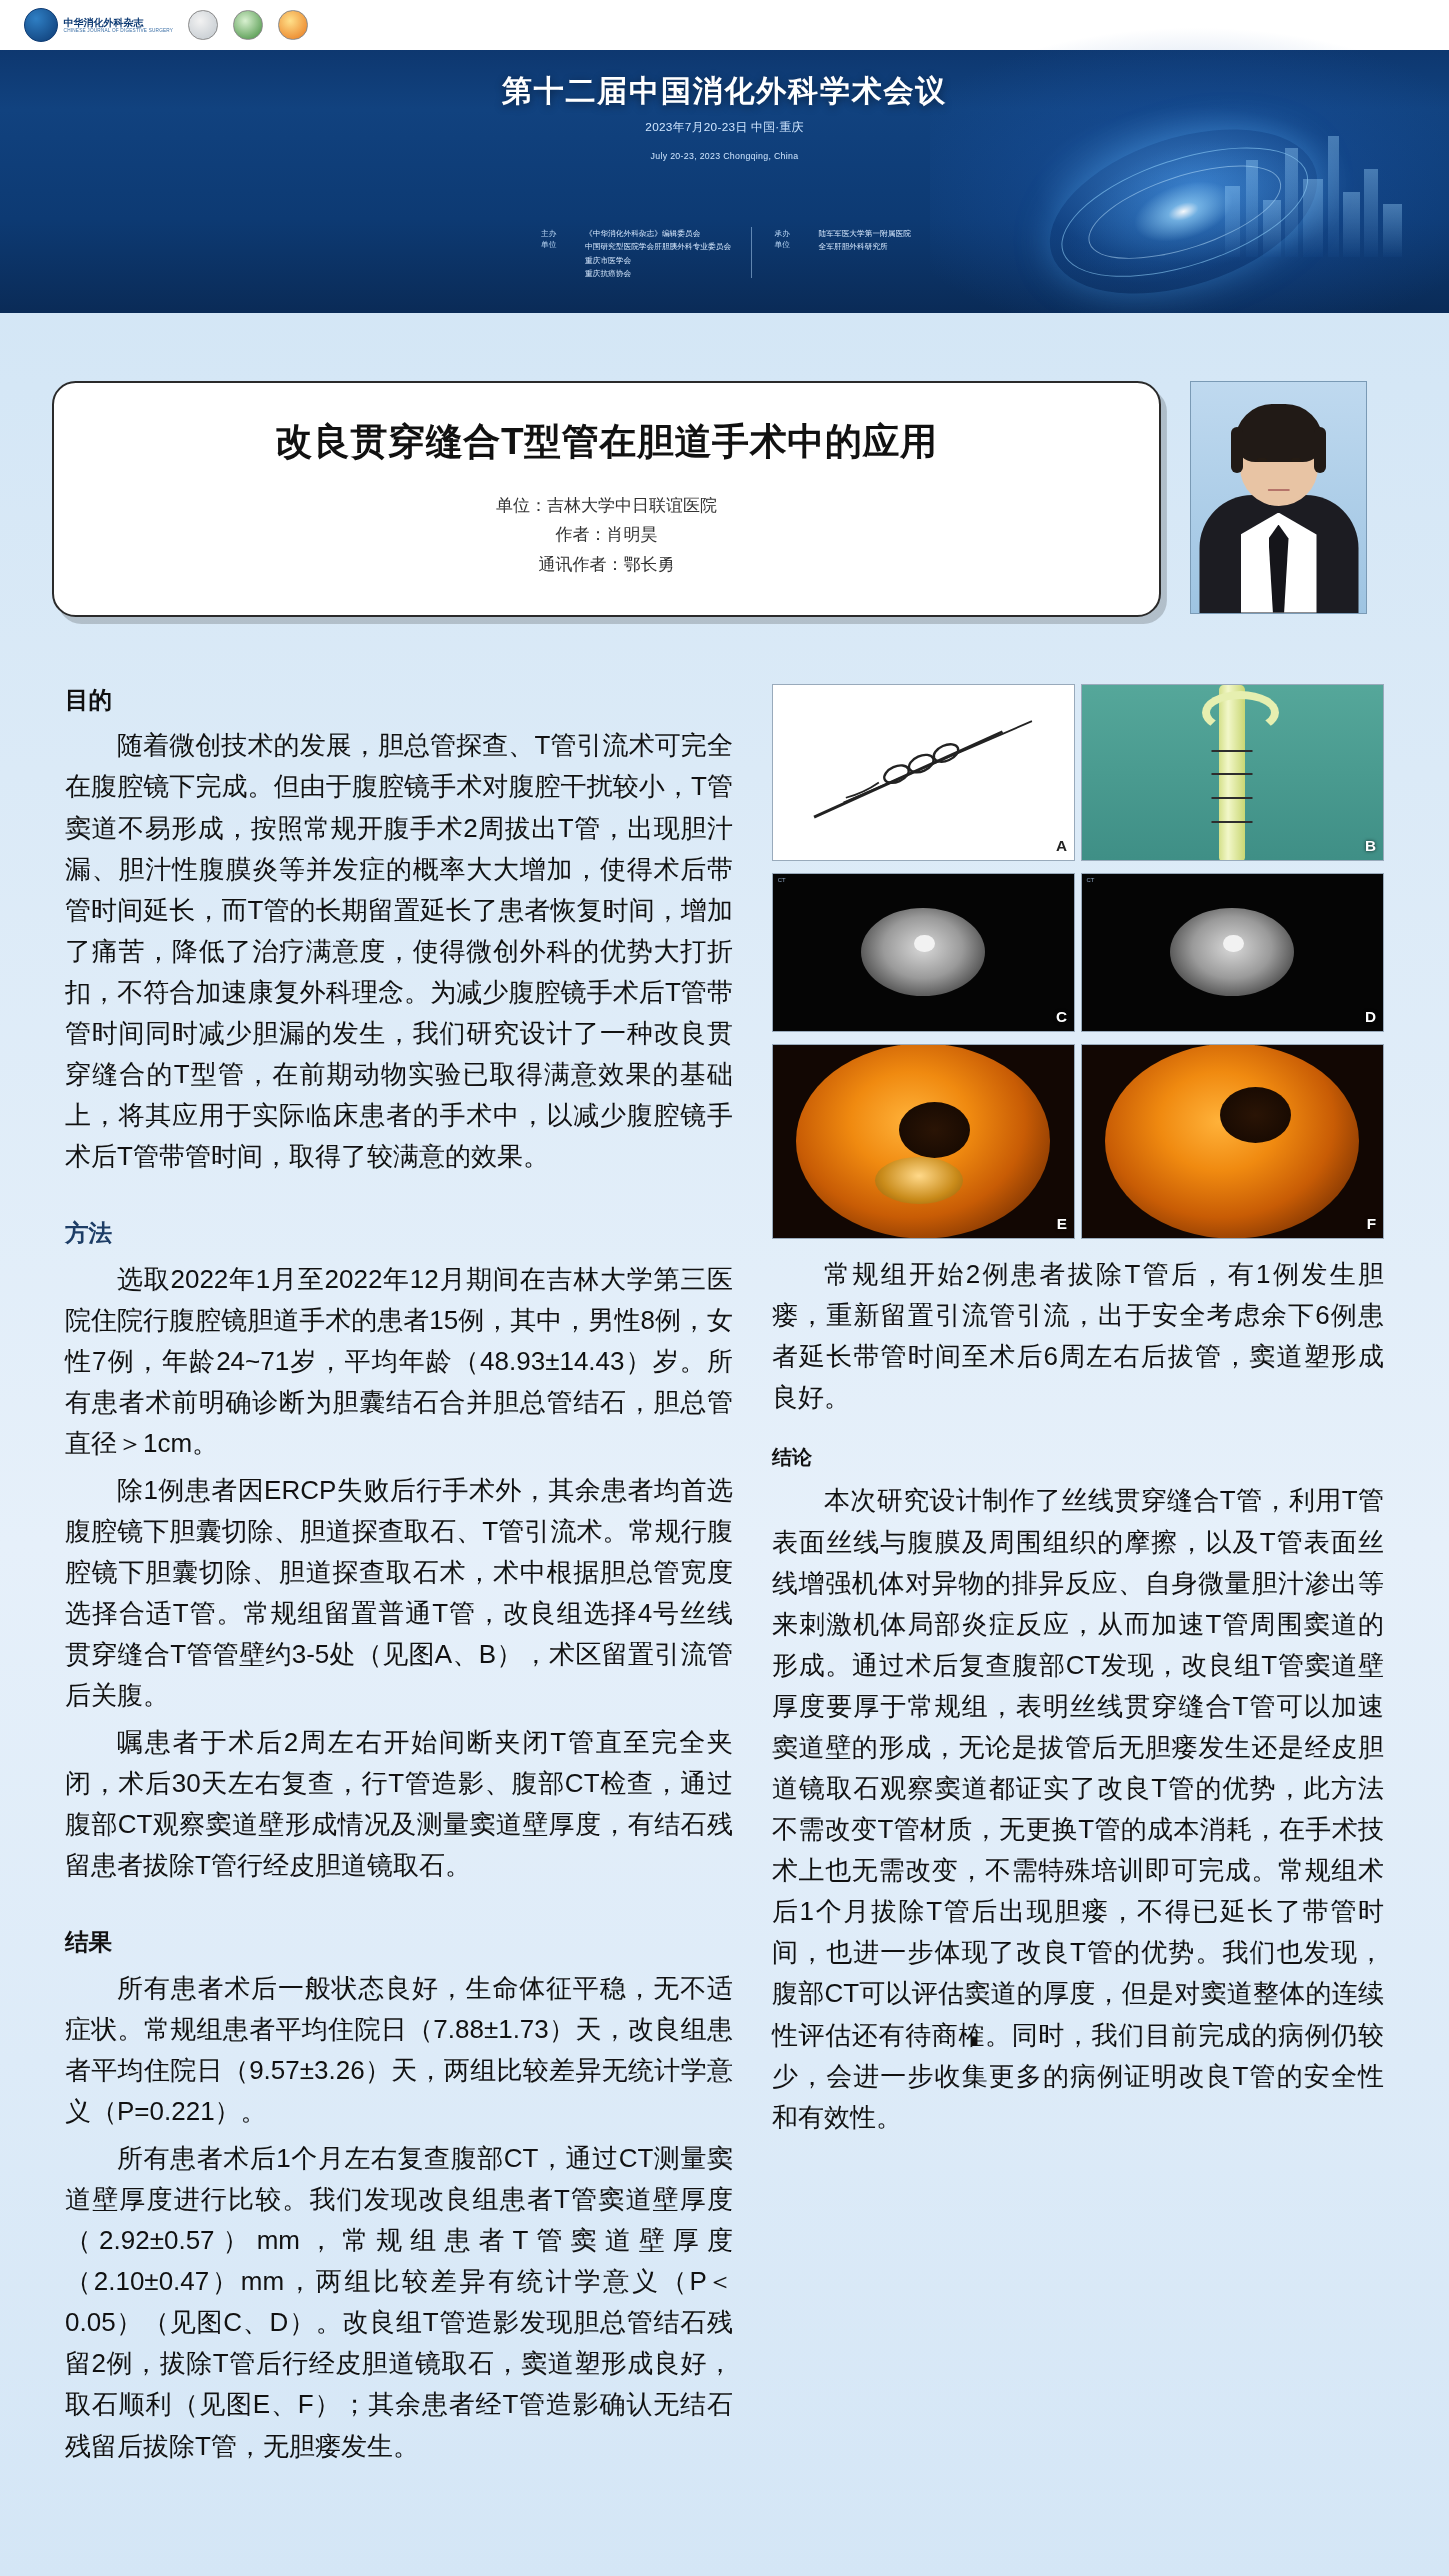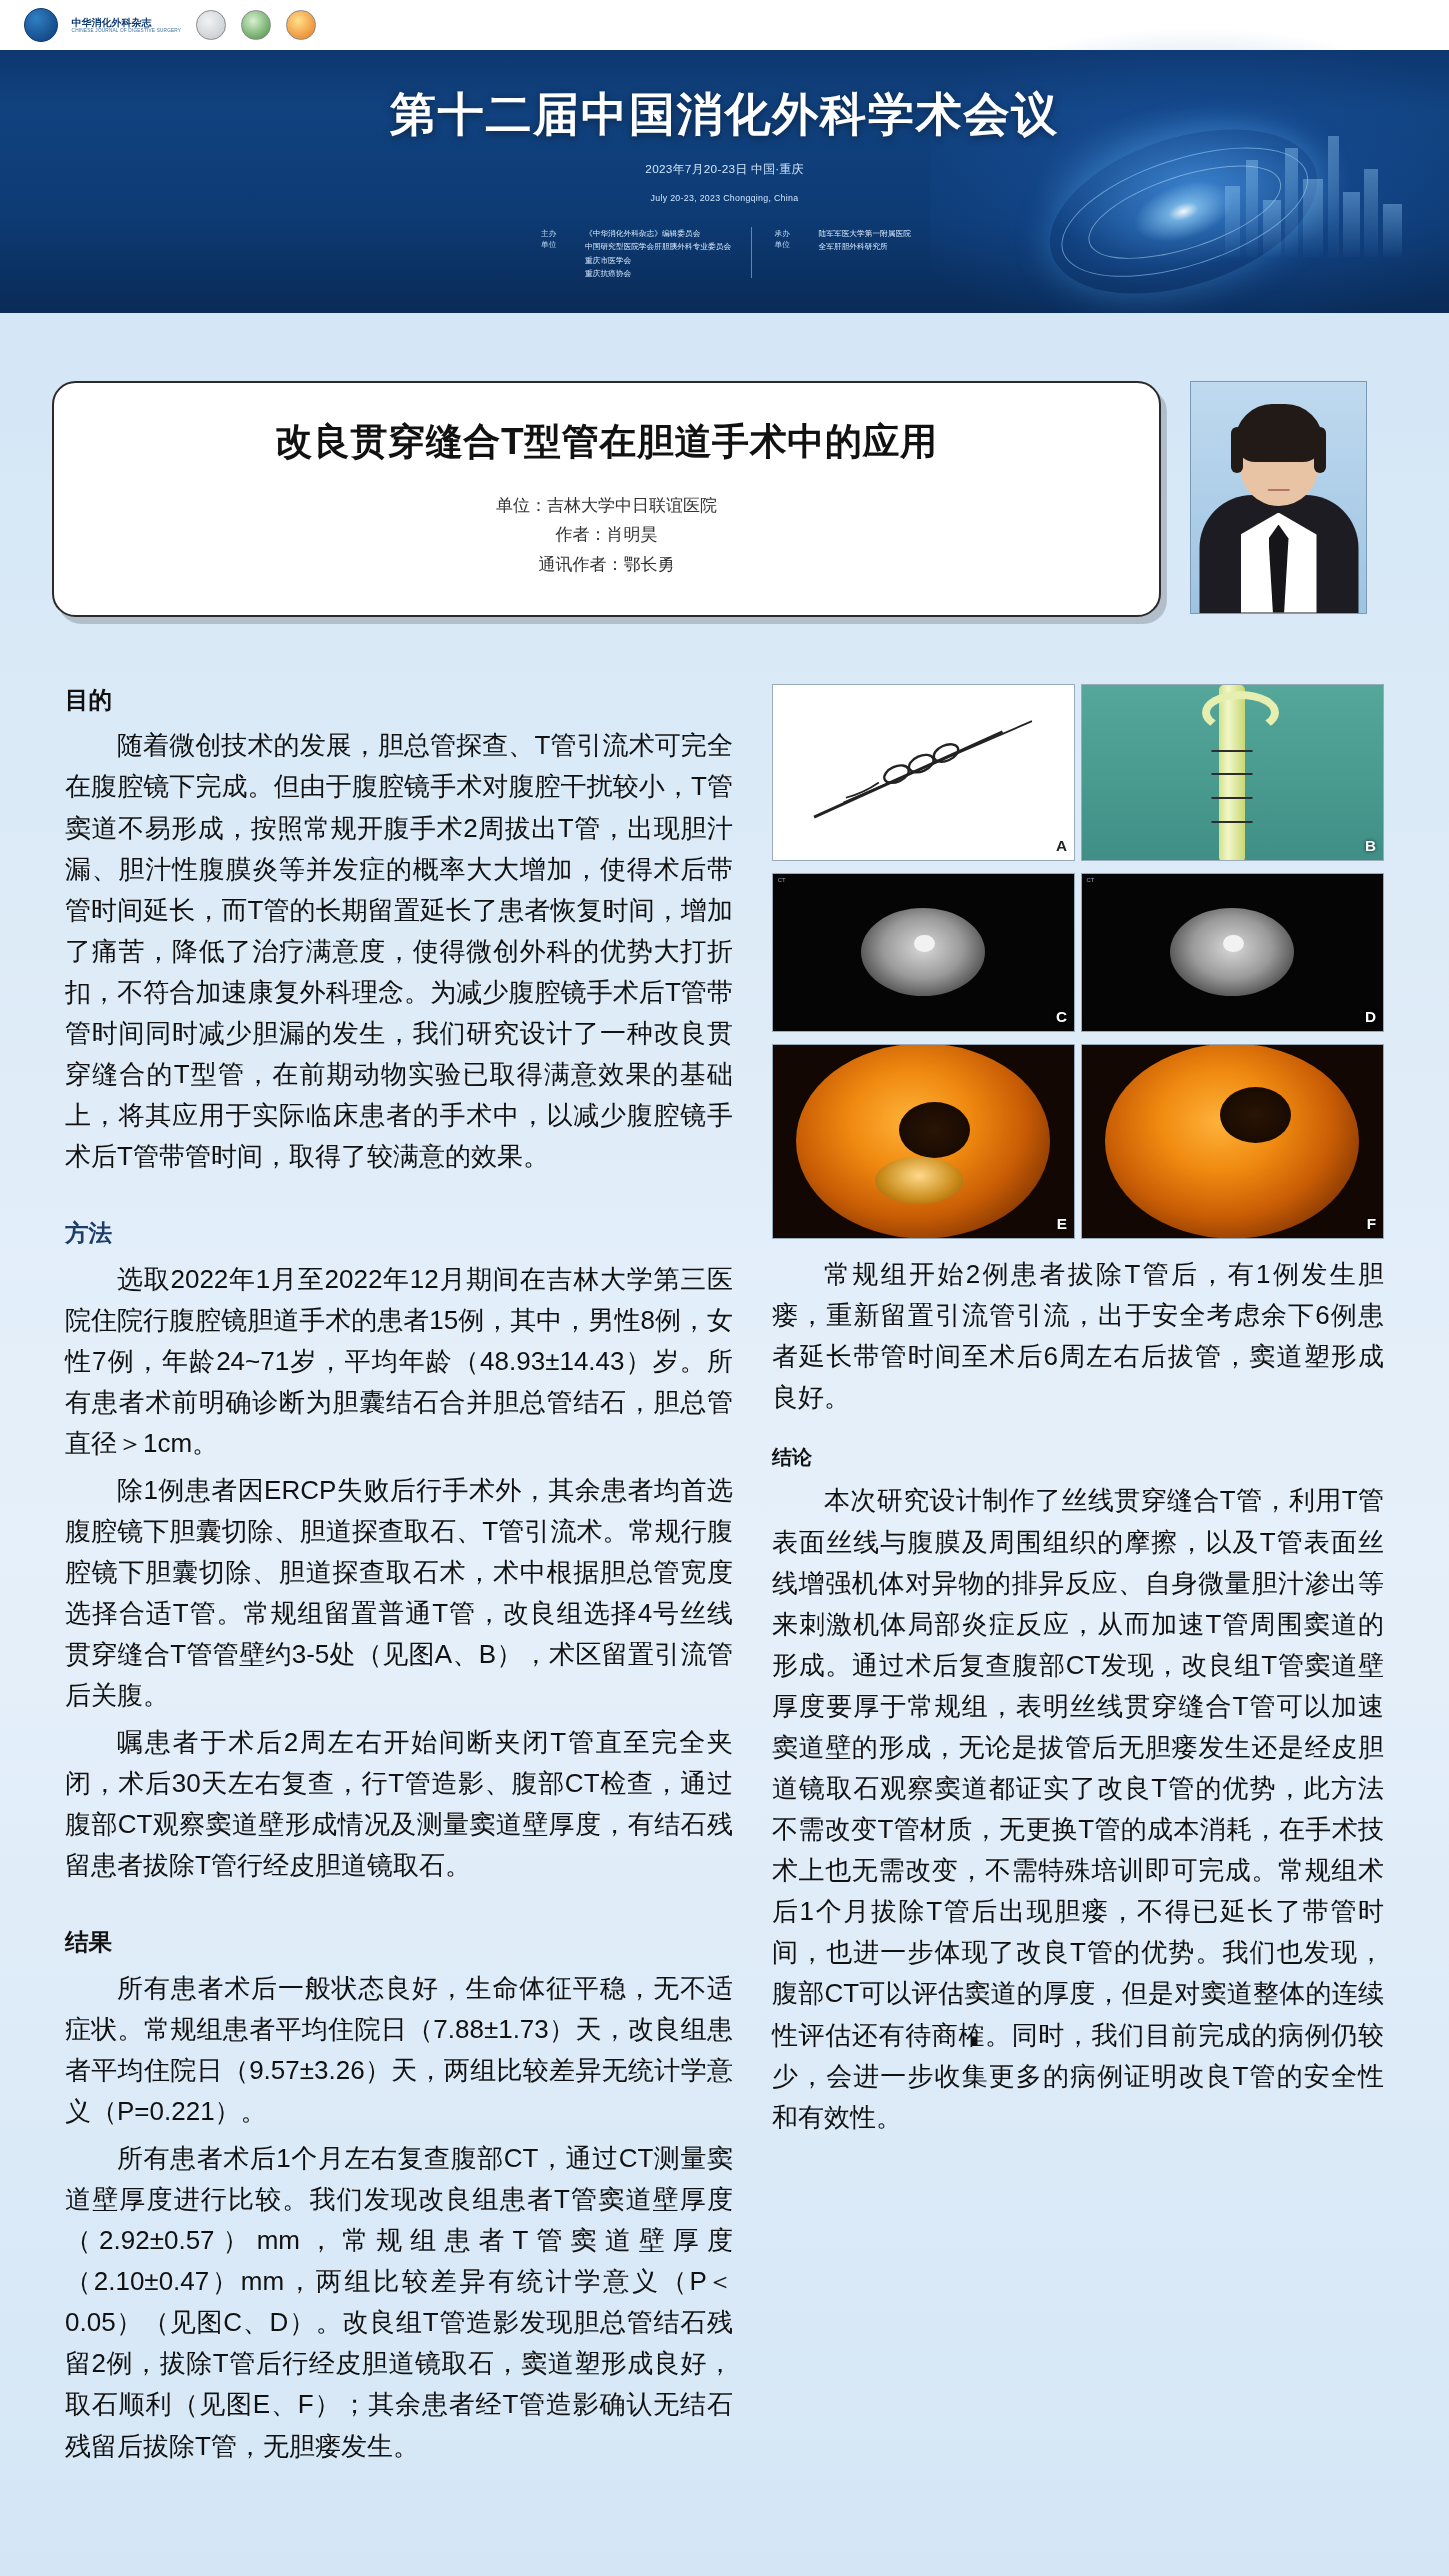--- a/index.html
+++ b/index.html
@@ -23,21 +23,21 @@
   }
   .banner-top {
     height: 50px;
     background: #ffffff;
     display: flex;
     align-items: center;
     padding-left: 23.6px;
     gap: 15.3px;
   }
   .logo-main {
-    display:flex; align-items:center; gap:14px;
+    display:flex; align-items:center; gap:6px;
   }
   .logo-circle {
     width: 34px; height: 34px; border-radius: 50%;
     background: radial-gradient(circle at 35% 30%, #2f7fc4, #0d3a73);
     border: 1.2px solid #0d3a73;
   }
   .logo-text { font-size: 10px; line-height:1.15; color:#0d3a73; font-weight:bold; }
   .logo-text small { display:block; font-size: 4.7px; color:#3a6ea5; font-weight:normal; letter-spacing:0.2px;}
   .logo-badge {
     width: 29.5px; height: 29.5px; border-radius: 50%;
@@ -72,21 +72,21 @@
   .galaxy:after  { left: 14%; top: 26%; width: 72%; height: 48%; border-color: rgba(190,230,255,0.5); }
   .city {
     position:absolute; right: 35px; top: 71px; width: 195px; height: 136px; opacity: 0.5;
   }
   .city i { position:absolute; bottom:0; display:block; background: linear-gradient(180deg, rgba(160,215,255,0.75), rgba(40,110,190,0.12)); }
 
   .banner-title {
     position: absolute; left: 0; right: 0; top: 17.7px; text-align:center;
   }
   .banner-title h1 {
-    margin: 16px; font-size: 46px; color: #ffffff; letter-spacing: 1.8px;
+    margin: 3px; font-size: 30px; color: #ffffff; letter-spacing: 1.8px;
     font-weight: bold; text-shadow: 0 1.8px 8.3px rgba(0,0,0,0.45);
   }
   .banner-title h2 {
     margin: 7px 0 0 0; font-size: 23px; color: #eaf4ff; font-weight: bold;
     letter-spacing: 0.3px;
   }
   .banner-title h2 sup { font-size: 12.4px; }
   .banner-date {
     margin-top: 8.3px; font-size: 11.8px; color:#cfe6ff; letter-spacing:0.3px;
   }

